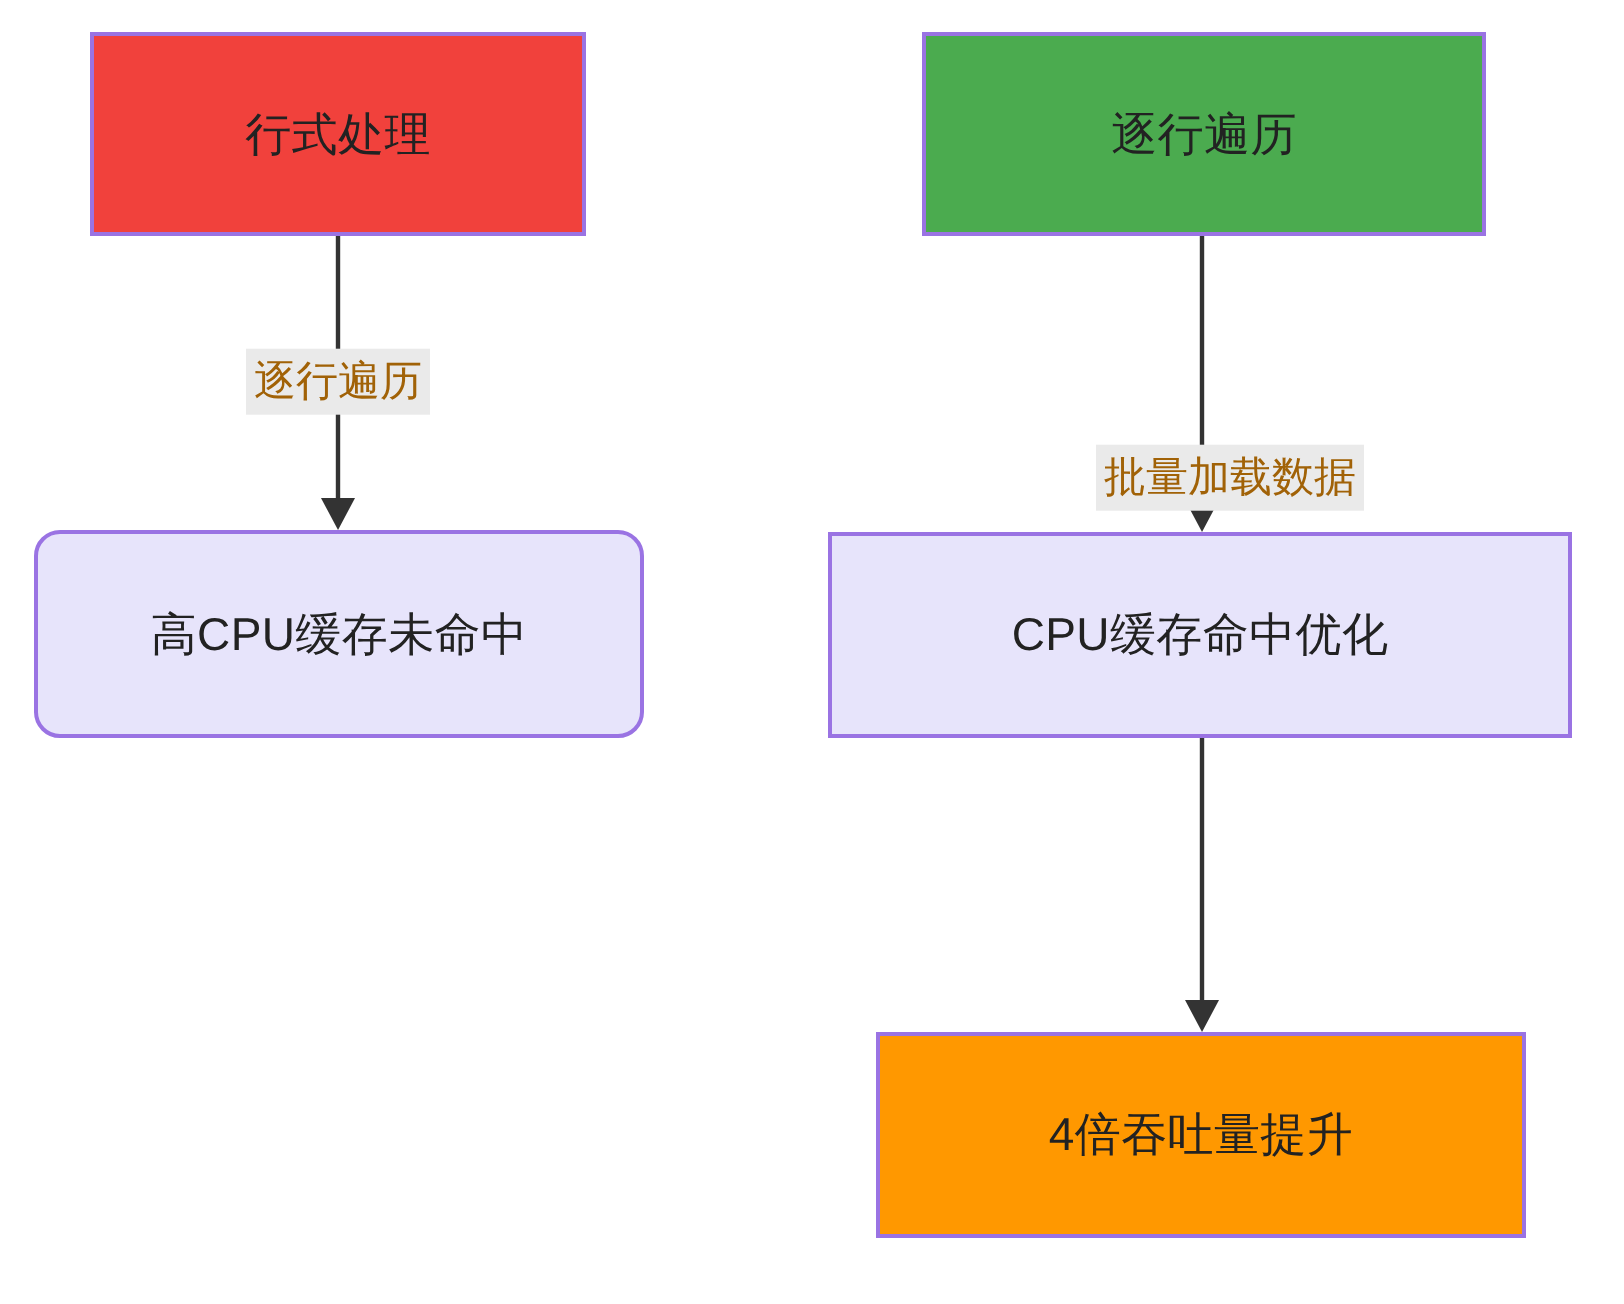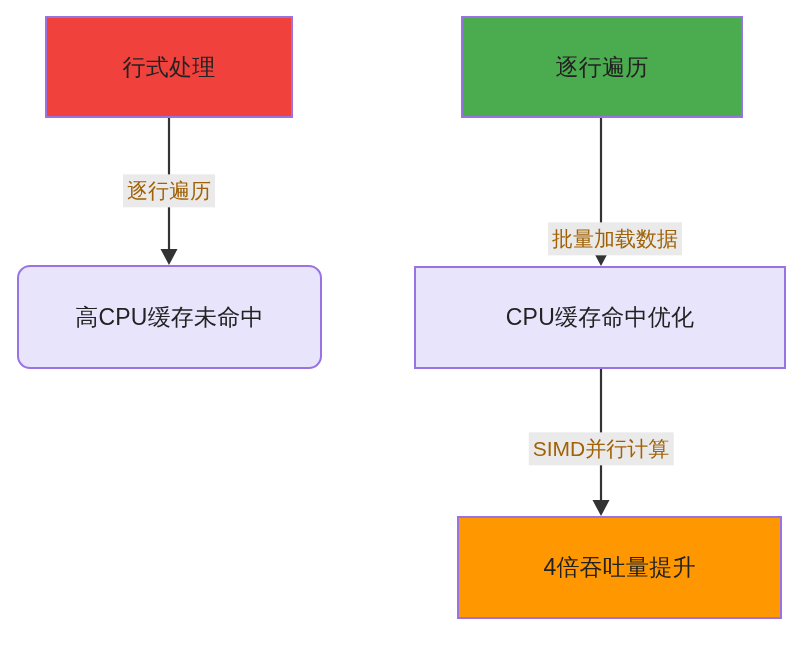--- a/index.html
+++ b/index.html
@@ -33,21 +33,21 @@
     white-space: nowrap;
     z-index: 3;
   }
   .node-rect   { border-radius: 0; }
   .node-round  { border-radius: 13px; }
 
   #node-row        { left: 45px;  top: 16px;  width: 248px; height: 102px; background: #f1413c; }
   #node-vector     { left: 461px; top: 16px;  width: 282px; height: 102px; background: #4bab4f; }
   #node-cachemiss  { left: 17px;  top: 265px; width: 305px; height: 104px; background: #e7e4fb; }
   #node-cachehit   { left: 414px; top: 266px; width: 372px; height: 103px; background: #e7e4fb; }
-  #node-throughput { left: 457px; top: 516px; width: 325px; height: 103px; background: #ff9800; }
+  #node-throughput { left: 438px; top: 516px; width: 325px; height: 103px; background: #ff9800; }
 
   
   #edges {
     position: absolute;
     left: 0; top: 0;
     width: 812px;
     height: 652px;
     z-index: 1;
     pointer-events: none;
   }
@@ -114,15 +114,14 @@
   </div>
 
   <div class="node node-rect" id="node-throughput">
     <span>4倍吞吐量提升</span>
   </div>
 
   <div class="edge-label" id="edge-label-1">逐行遍历</div>
 
   <div class="edge-label" id="edge-label-2">批量加载数据</div>
 
-  <div class="edge-label" id="edge-label-3">SIMD并行计算</div>
 
 </div>
 
 </body></html>

